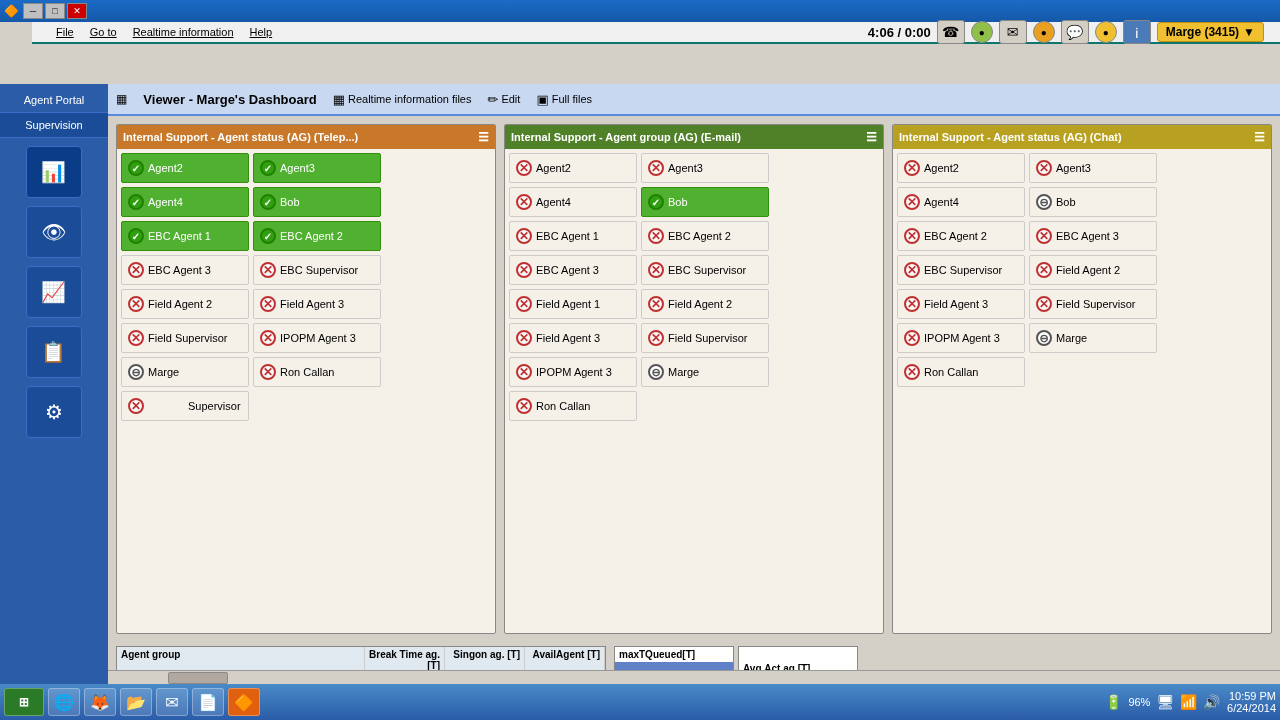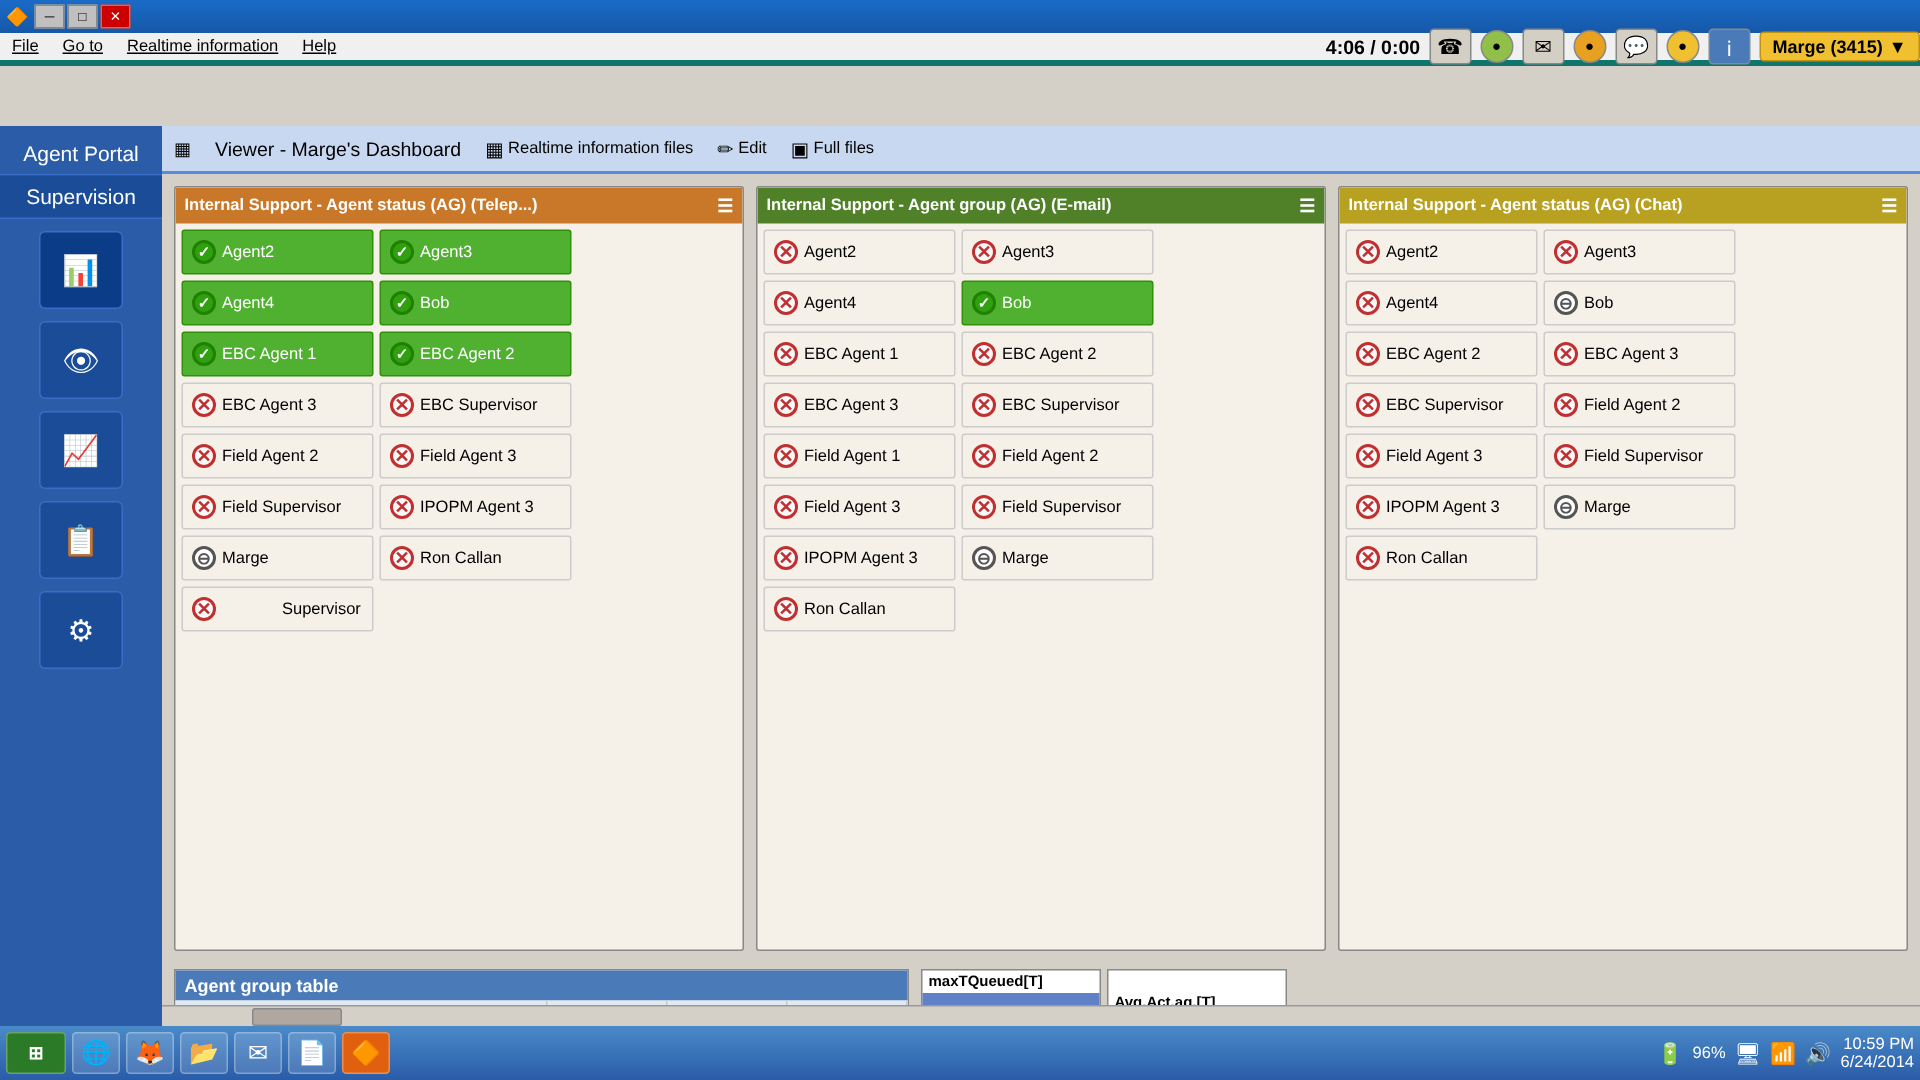--- a/index.html
+++ b/index.html
@@ -14,25 +14,26 @@
       align-items: center;
       padding: 0 4px;
       user-select: none;
     }
     #titlebar .win-btn { width: 20px; height: 16px; background: #c0c0c0; border: 1px solid #888; font-size: 9px; cursor: pointer; display: flex; align-items: center; justify-content: center; color: #000; }
     #titlebar .win-btn.close { background: #c00; color: white; }
 
     
     #menubar {
       background: #f0f0f0;
-      border-bottom: 4px solid #0f766e;
+      border-bottom: 2px solid #0f766e;
       height: 22px;
       display: flex;
       align-items: center;
-      padding: 0 0;
+      padding: 0 16px;
+      margin-left: 32px;
     }
     .menu-item { padding: 2px 8px; cursor: pointer; font-size: 11px; color: #000; text-decoration: underline; }
     .clock { font-size: 13px; font-weight: bold; }
     .icon-btn { width: 28px; height: 24px; background: #d4cfc5; border: 1px solid #888; border-radius: 3px; display: flex; align-items: center; justify-content: center; cursor: pointer; font-size: 14px; }
     .icon-btn.green { background: #90c04a; }
     .icon-btn.orange { background: #e8a020; }
     .icon-btn.yellow { background: #f0c030; }
     .agent-name-btn { background: #f0c030; border: 1px solid #c09010; border-radius: 3px; padding: 2px 8px; font-size: 12px; font-weight: bold; cursor: pointer; display: flex; align-items: center; gap: 4px; }
 
     
@@ -45,21 +46,21 @@
       background: #2a5ca8;
       display: flex;
       flex-direction: column;
       align-items: center;
       padding-top: 4px;
     }
     .sidebar-btn {
       width: 100%;
       padding: 6px 4px;
       color: white;
-      font-size: 14px;
+      font-size: 11px;
       cursor: pointer;
       text-align: center;
       border-bottom: 1px solid #3a6cc8;
     }
     .sidebar-btn.active { background: #1a4c98; }
     .sidebar-icon-btn {
       width: 56px;
       height: 52px;
       background: #1a4c98;
       border: 1px solid #3a6cc8;
@@ -280,21 +281,21 @@
   <div class="sidebar-icon-btn">📈</div>
   <div class="sidebar-icon-btn">📋</div>
   <div class="sidebar-icon-btn">⚙</div>
   <div class="sidebar-btn" style="position:absolute; bottom:0; width:100%; background:#1a3c78;">Administration</div>
 </div>
 
 <div id="main">
 
   <div id="viewer-header">
     <span>▦</span>
-    <span style="font-size:13px; font-weight:normal;">Viewer - Marge's Dashboard</span>
+    <span style="font-size:13px; font-weight:bold;">Viewer - Marge's Dashboard</span>
     <div class="viewer-btn">
       <span class="viewer-btn-icon">▦</span>
       <span>Realtime information files</span>
     </div>
     <div class="viewer-btn">
       <span class="viewer-btn-icon">✏</span>
       <span>Edit</span>
     </div>
     <div class="viewer-btn">
       <span class="viewer-btn-icon">▣</span>
@@ -500,21 +501,20 @@
             <div class="status-icon red-x">✕</div>
             <span style="font-size:11px;">Ron Callan</span>
           </div>
         </div>
     </div>
   </div>
 
   <div id="bottom-section">
 
     <div class="agent-group-table">
-      <div class="agt-header">Agent group table</div>
       <div class="agt-col-headers">
         <div class="agt-col wide">Agent group</div>
         <div class="agt-col narrow">Break Time ag. [T]</div>
         <div class="agt-col narrow">Singon ag. [T]</div>
         <div class="agt-col narrow">AvailAgent [T]</div>
       </div>
       <div class="agt-row">
         <div class="agt-col wide">Internal Support</div>
         <div class="agt-col narrow">0</div>
         <div class="agt-col narrow">6</div>

